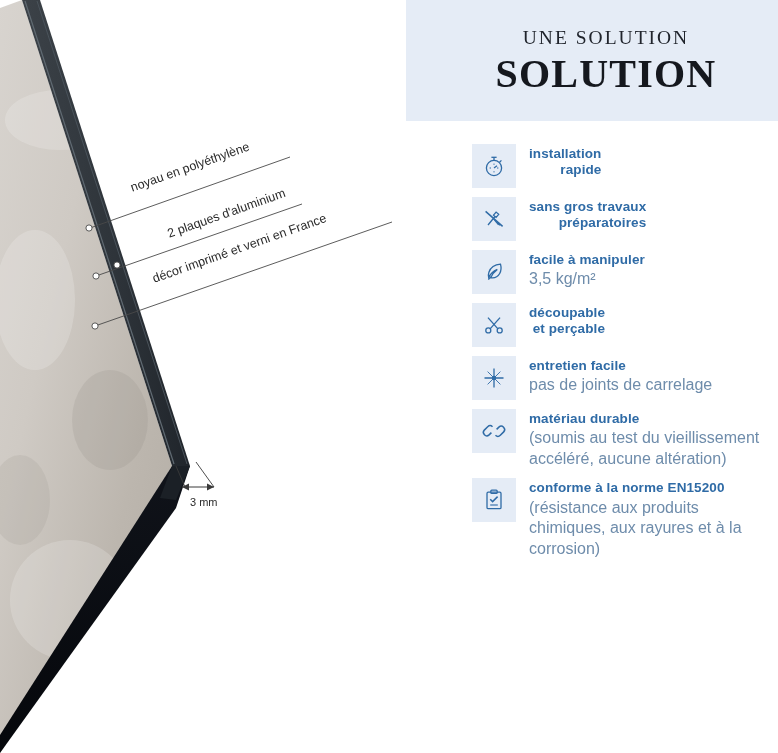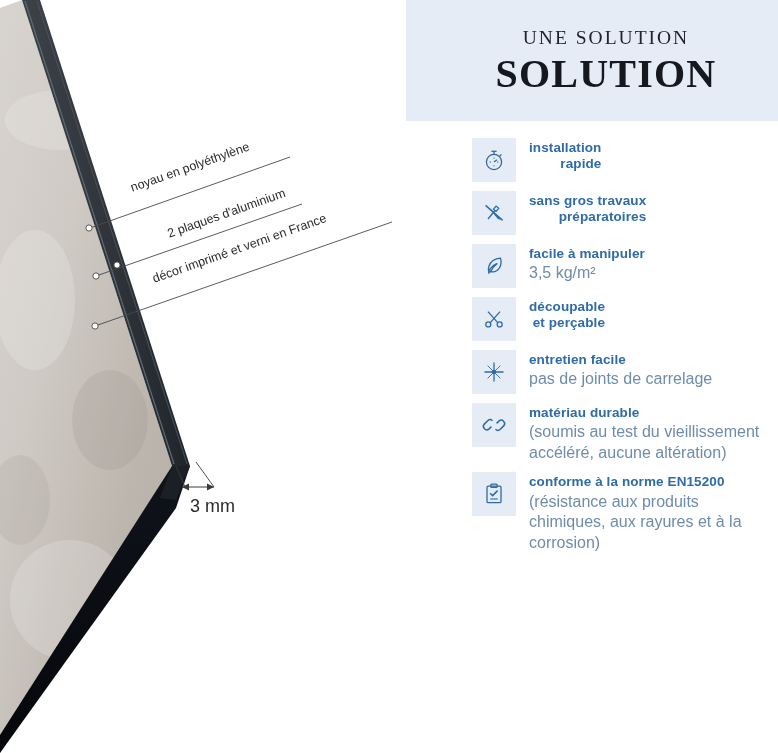--- a/index.html
+++ b/index.html
@@ -59,21 +59,21 @@
   }
   #callout-3 {
     left: 153px;
     top: 272px;
     transform: rotate(-19.5deg);
   }
   #thickness-label {
     position: absolute;
     left: 190px;
     top: 496px;
-    font-size: 18px;
+    font-size: 11px;
     color: #2b2b2b;
     white-space: nowrap;
   }
 
   
   #right-panel {
     position: absolute;
     left: 406px;
     top: 0;
     width: 372px;
@@ -116,21 +116,21 @@
     letter-spacing: 1.2px;
     color: #15181e;
     font-weight: 700;
     line-height: 1.05;
   }
 
   
   #features {
     position: absolute;
     left: 66px;
-    top: 138px;
+    top: 144px;
     width: 300px;
   }
   .feature {
     display: flex;
     align-items: flex-start;
     margin-bottom: 9px;
     min-height: 44px;
   }
   .feature-icon {
     width: 44px;

